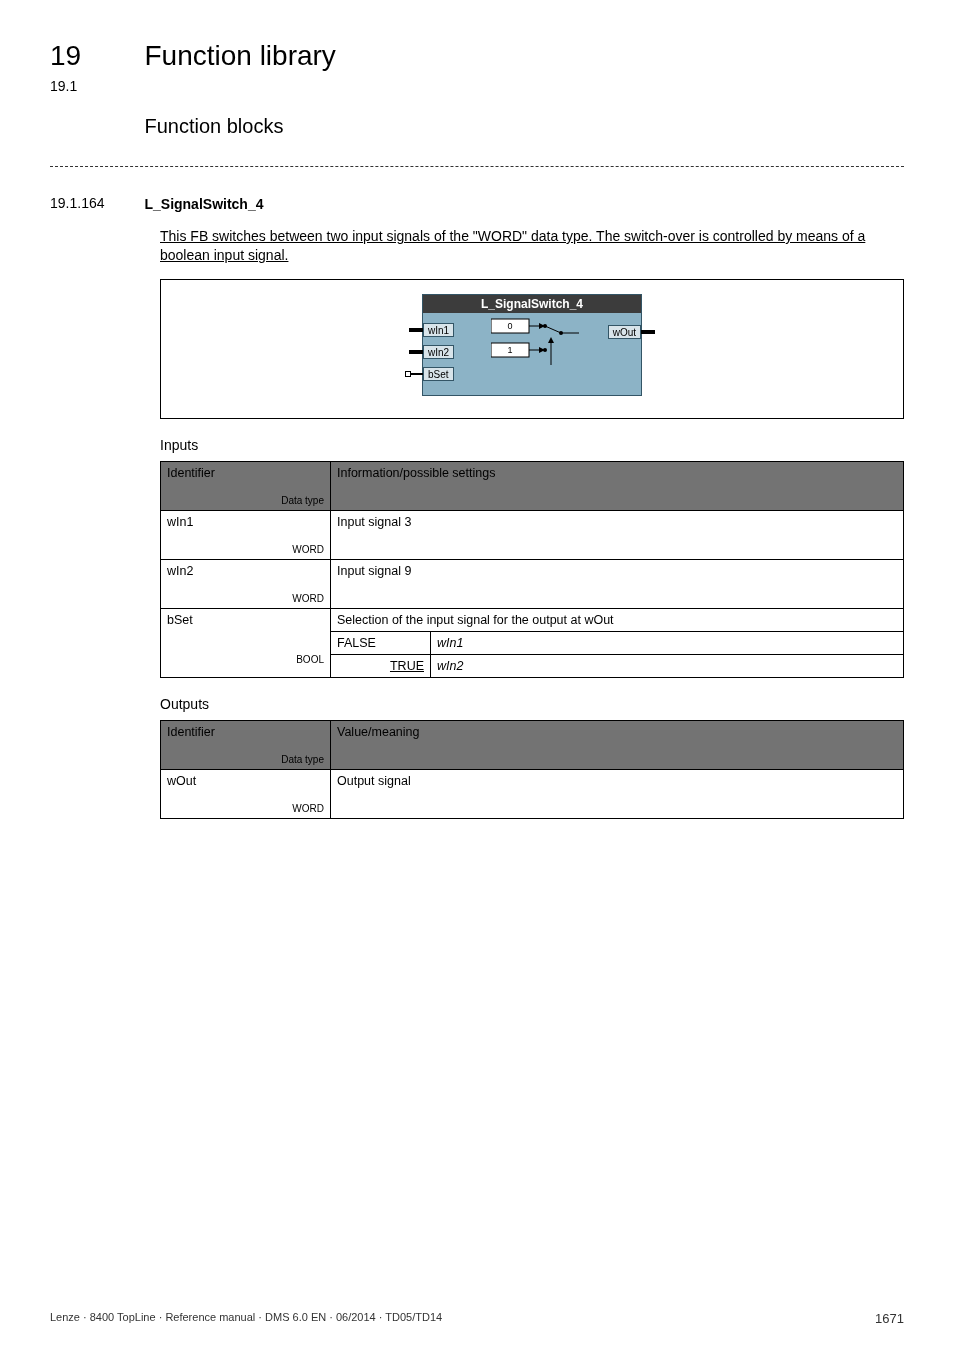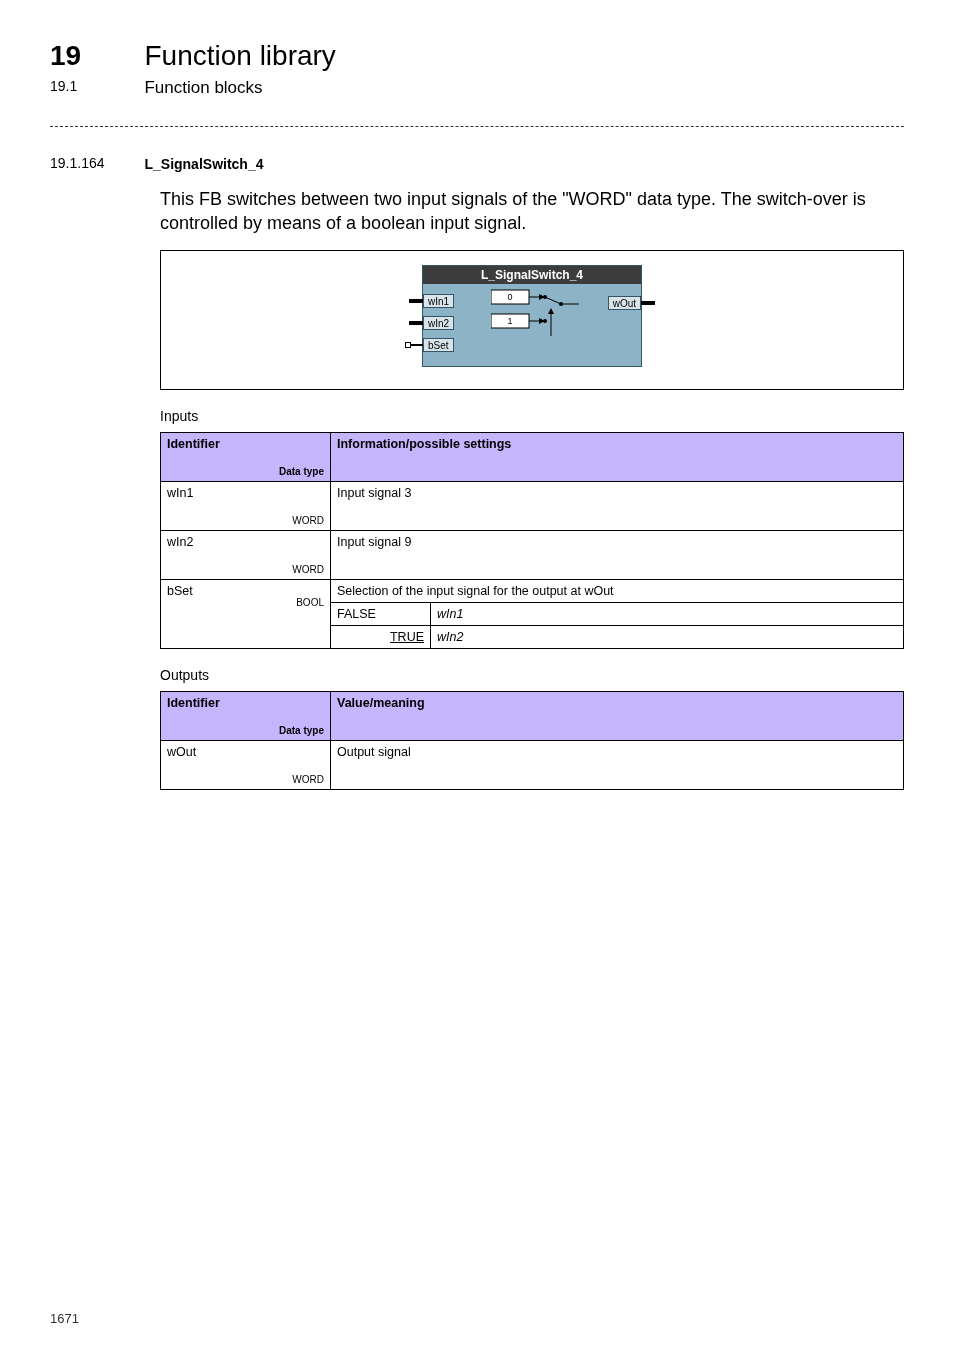--- a/index.html
+++ b/index.html
@@ -11,42 +11,43 @@
       font-family: "Segoe UI", Arial, sans-serif;
       background: #fff;
       color: #000;
       width: 954px;
       min-height: 1350px;
       padding: 40px 50px 20px 50px;
       position: relative;
     }
     .chapter-num {
       font-size: 28px;
-      font-weight: 700;
+      font-weight: 400;
       display: inline-block;
       width: 90px;
       vertical-align: top;
     }
     .chapter-title {
       font-size: 28px;
       font-weight: 400;
       display: inline-block;
     }
     .section-row {
       margin-top: 6px;
     }
     .section-num {
       font-size: 14px;
       display: inline-block;
       width: 90px;
       vertical-align: top;
     }
     .section-title {
-      font-size: 17px;
-      display: inline-block;
+      font-size: 20px;
+      display: inline-block;
+      margin-top: 37px;
     }
     .dashed-line {
       margin-top: 28px;
       border: none;
       border-top: 1.5px dashed #333;
       height: 0;
     }
     .subsec-row {
       margin-top: 28px;
     }
@@ -56,24 +57,25 @@
       display: inline-block;
       width: 90px;
       vertical-align: top;
     }
     .subsec-title {
       font-size: 14px;
       font-weight: 700;
       display: inline-block;
     }
     .body-text {
-      font-size: 18px;
+      font-size: 14px;
       margin-left: 110px;
       margin-top: 14px;
       line-height: 1.35;
+      text-decoration: underline;
     }
     .diagram-wrap {
       margin-left: 110px;
       margin-top: 14px;
       border: 1px solid #000;
       width: 744px;
       padding: 14px 0 22px 0;
       text-align: center;
     }
     .diagram-inner {
@@ -174,22 +176,22 @@
       width: 744px;
       font-size: 12.5px;
     }
     table.io th, table.io td {
       border: 1px solid #000;
       padding: 4px 6px;
       vertical-align: top;
       text-align: left;
     }
     table.io th {
-      background: #c4b5fd;
-      font-weight: 700;
+      background: #737373;
+      font-weight: 400;
     }
     .dtype {
       font-size: 10px;
       text-align: right;
       margin-top: 16px;
       line-height: 1;
     }
     .col-id {
       width: 170px;
     }
@@ -302,21 +304,21 @@
   <tr>
     <td>
       <span>wIn2</span>
       <div class="dtype">WORD</div>
     </td>
     <td colspan="2">Input signal 9</td>
   </tr>
   <tr>
     <td rowspan="3">
       <span>bSet</span>
-      <div class="dtype" style="margin-top:0;">BOOL</div>
+      <div class="dtype" style="margin-top:28px;">BOOL</div>
     </td>
     <td colspan="2">
       <span>Selection of the input signal for the output at wOut</span>
       <i></i>
     </td>
   </tr>
   <tr>
     <td class="col-sub" style="text-align:left;">FALSE</td>
     <td><i>wIn1</i></td>
   </tr>
@@ -341,14 +343,15 @@
     <td>
       <span>wOut</span>
       <div class="dtype">WORD</div>
     </td>
     <td>Output signal</td>
   </tr>
 </tbody>
   </table>
 
 <div class="footer">
+  <span>Lenze · 8400 TopLine · Reference manual · DMS 6.0 EN · 06/2014 · TD05/TD14</span>
   <span class="page-num">1671</span>
 </div>
 
 </body></html>

